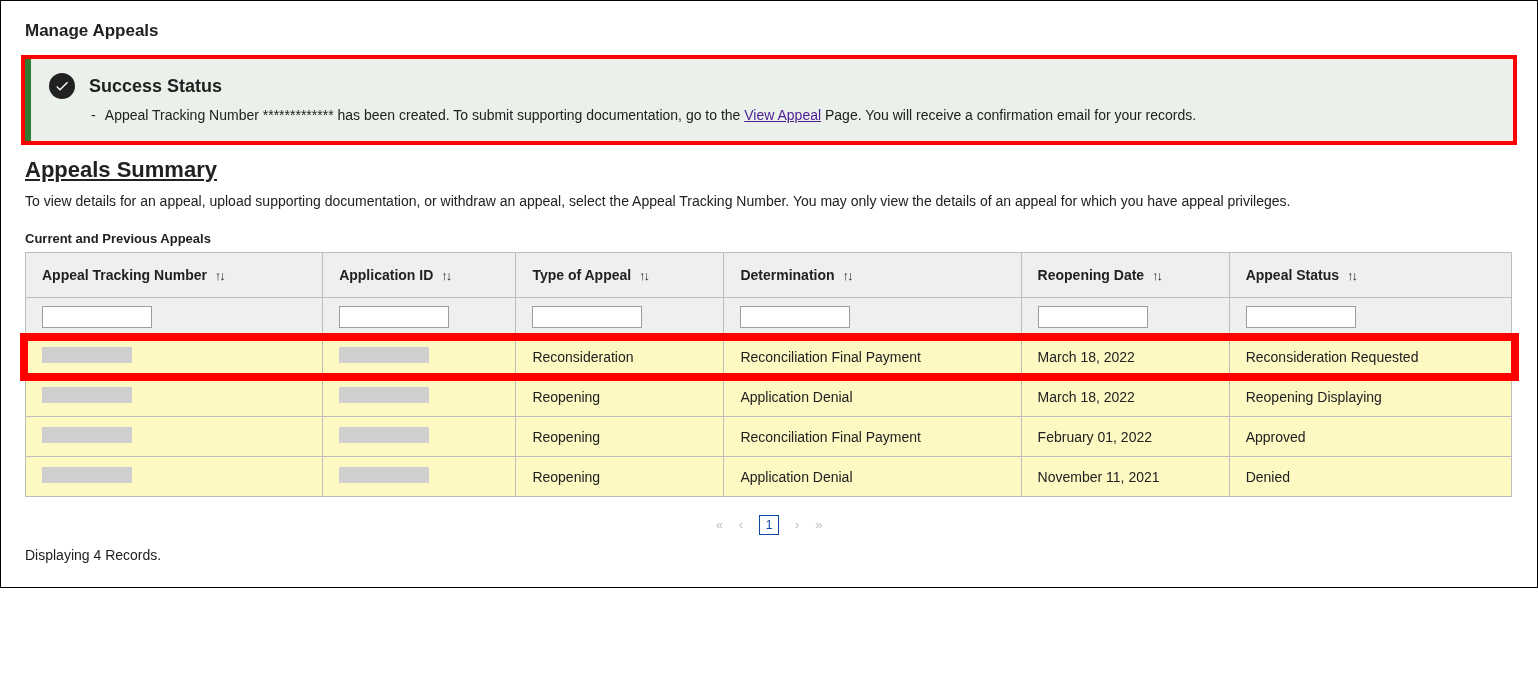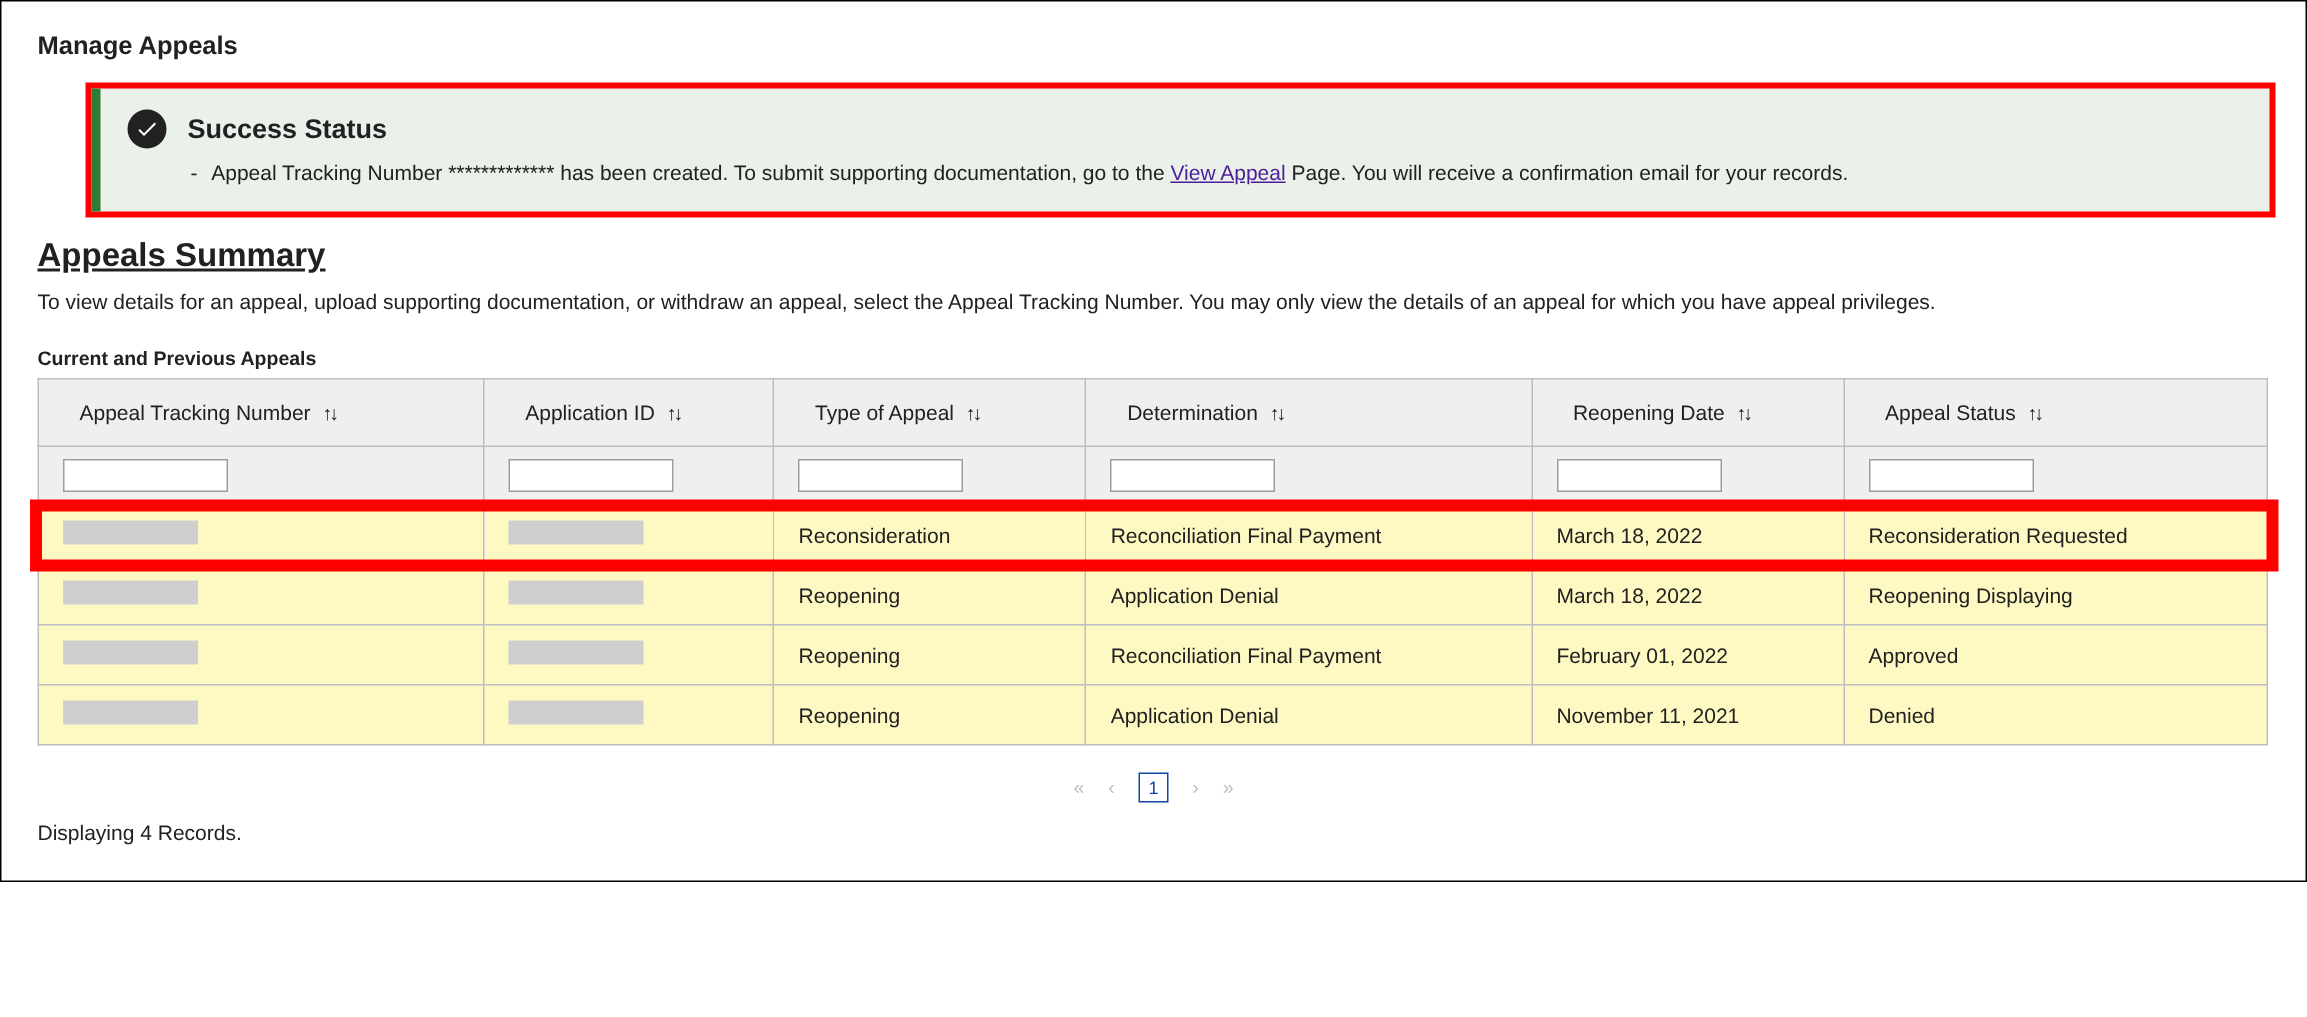--- a/index.html
+++ b/index.html
@@ -14,21 +14,20 @@
       margin: 0;
     }
     .page-content {
       padding: 20px 24px 24px;
     }
     h1 { font-size: 17px; font-weight: 700; margin-bottom: 18px; }
     h2 { font-size: 22px; font-weight: 700; margin: 16px 0 10px; text-decoration: underline; }
 
     .highlight-red {
       position: relative;
-      margin-left: 36px;
     }
     .highlight-red::before {
       content: "";
       position: absolute;
       inset: -4px;
       border: 8px solid #ff0000;
       pointer-events: none;
     }
 
     .alert-success {
@@ -67,22 +66,22 @@
       font-size: 14px;
     }
     th, td {
       border: 1px solid #bdbdbd;
       padding: 0;
       text-align: left;
       vertical-align: middle;
     }
     thead tr.labels th {
       background: #efefef;
-      font-weight: 400;
-      padding: 14px 27px;
+      font-weight: 700;
+      padding: 14px 16px;
       font-size: 14px;
     }
     thead tr.filters th {
       background: #efefef;
       padding: 8px 16px;
     }
     .filter-input {
       width: 110px;
       height: 22px;
       border: 1px solid #9e9e9e;

